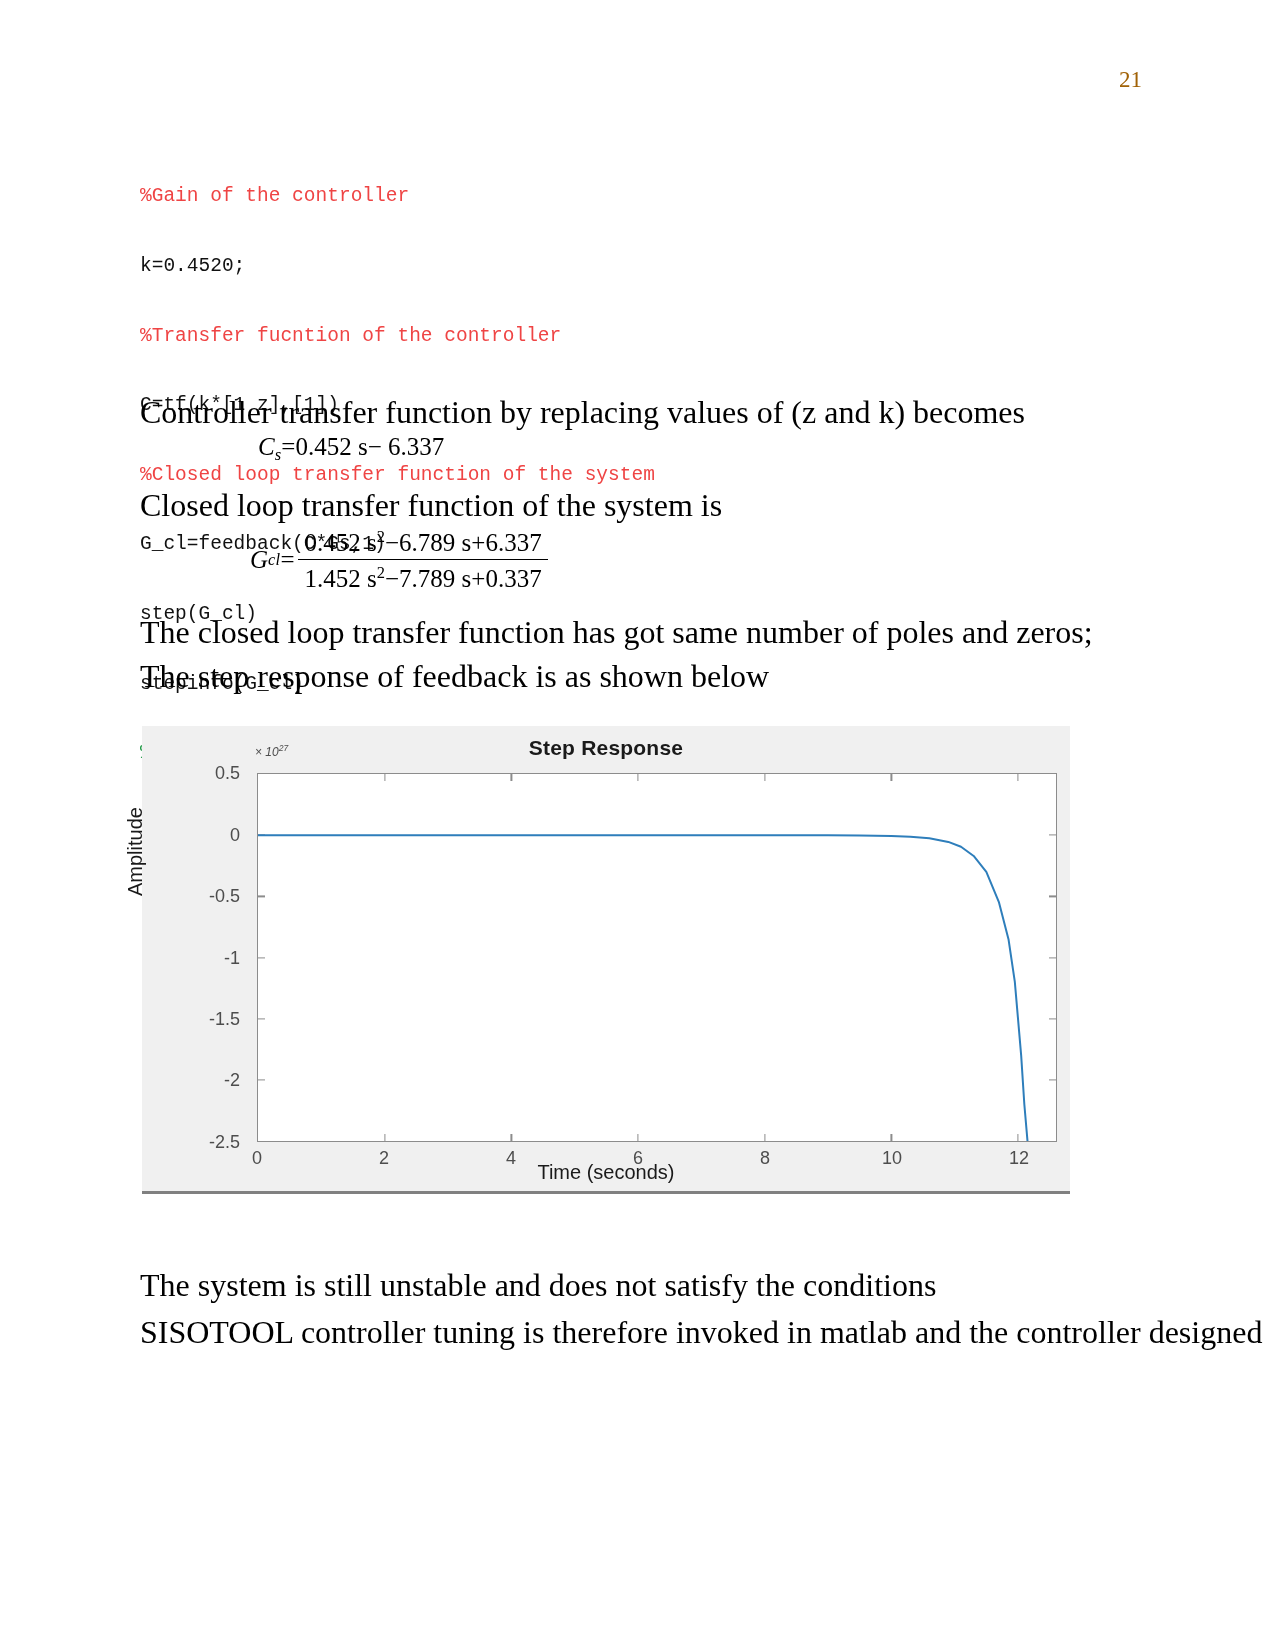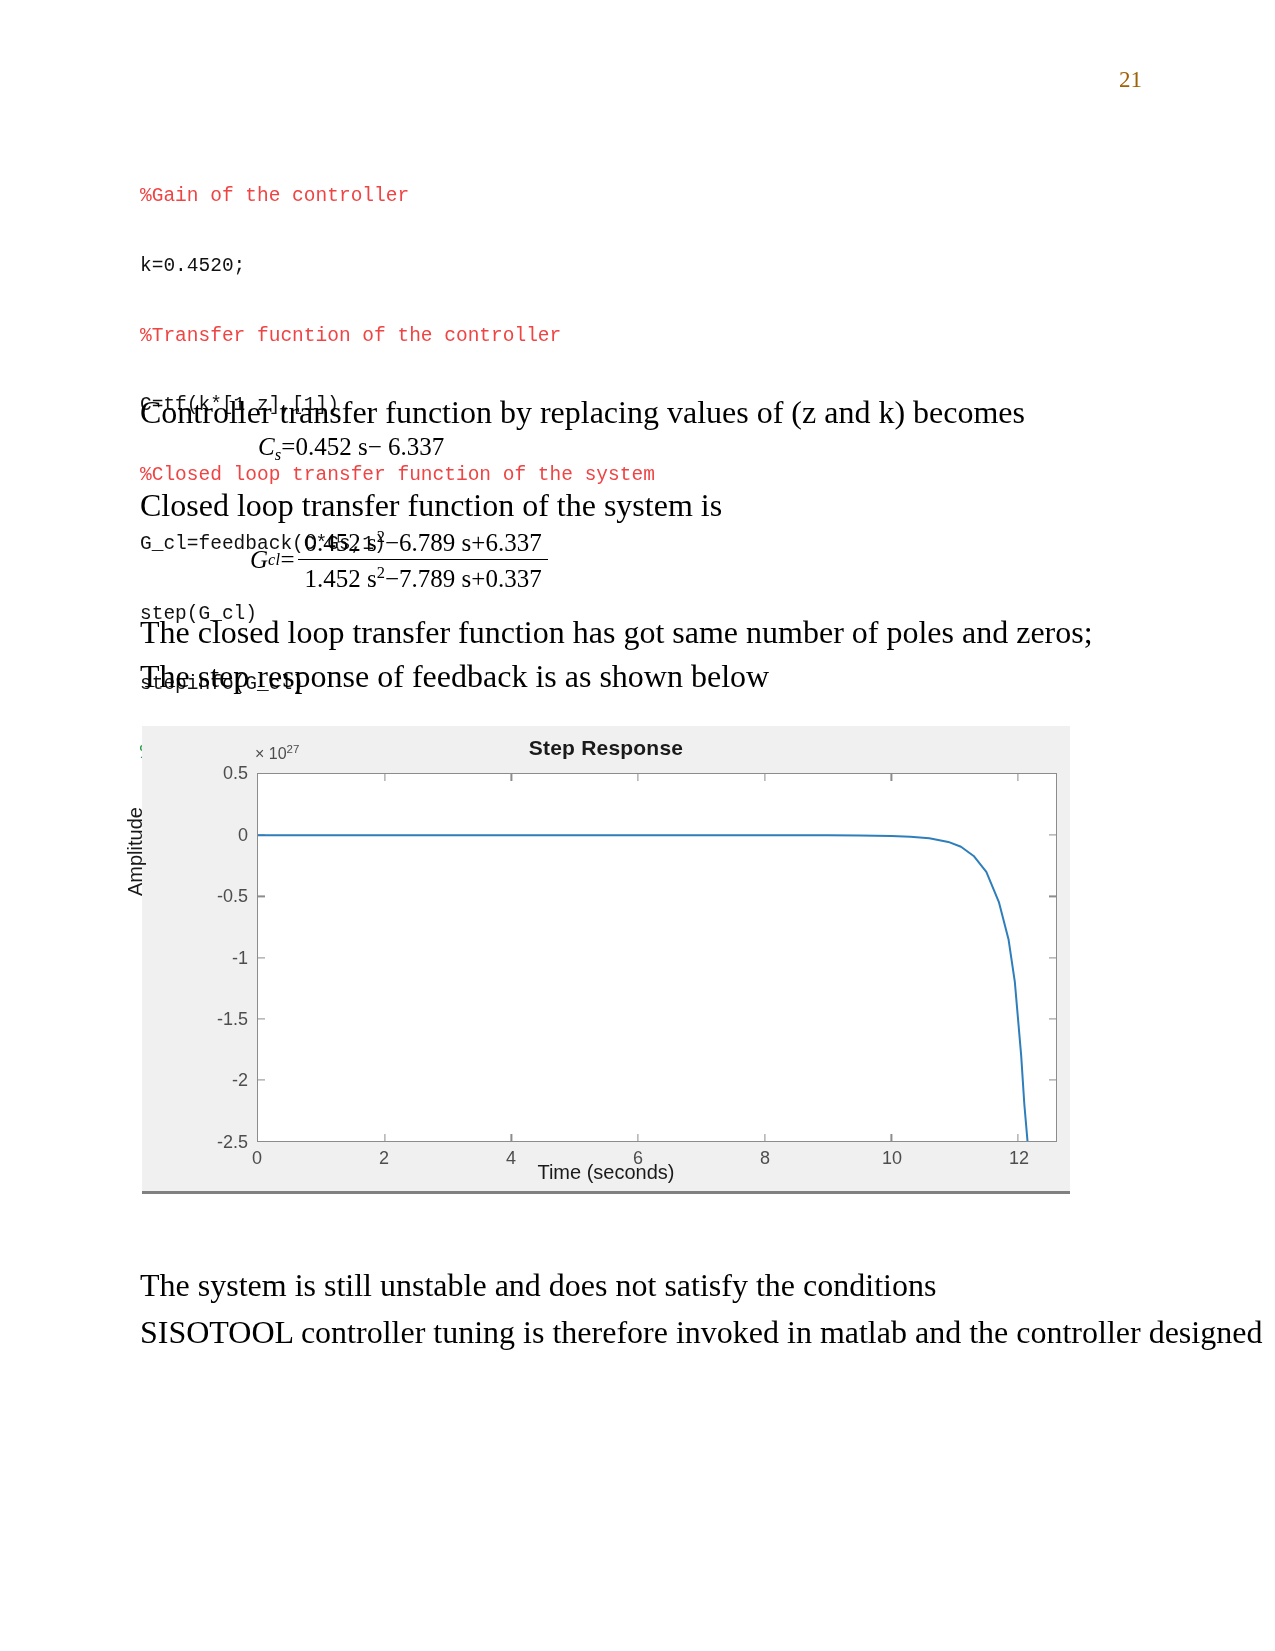--- a/index.html
+++ b/index.html
@@ -145,23 +145,24 @@
     font-weight: bold;
     font-size: 21px;
     color: #1a1a1a;
     letter-spacing: 0.2px;
   }
   .exp-label {
     position: absolute;
     left: 113px;
     top: 17px;
     font-family: "Liberation Sans", sans-serif;
-    font-size: 16px;
+    font-size: 12px;
     color: #4d4d4d;
     white-space: nowrap;
+    font-style: italic;
   }
   .exp-label .sup { font-size: 0.72em; vertical-align: 0.55em; }
 
   .plot-area {
     position: absolute;
     left: 115px;
     top: 47px;
     width: 800px;
     height: 369px;
     background: #ffffff;
@@ -195,21 +196,21 @@
     position: absolute;
     right: 0;
     width: 66px;
     text-align: right;
     font-family: "Liberation Sans", sans-serif;
     font-size: 18px;
     color: #4d4d4d;
     transform: translateY(-50%);
     white-space: nowrap;
   }
-  .ytick-wrap { position: absolute; left: 40px; width: 66px; top: 47px; height: 369px; }
+  .ytick-wrap { position: absolute; left: 32px; width: 66px; top: 47px; height: 369px; }
 
   .xtick {
     position: absolute;
     top: 0;
     font-family: "Liberation Sans", sans-serif;
     font-size: 18px;
     color: #4d4d4d;
     transform: translateX(-50%);
     white-space: nowrap;
   }

